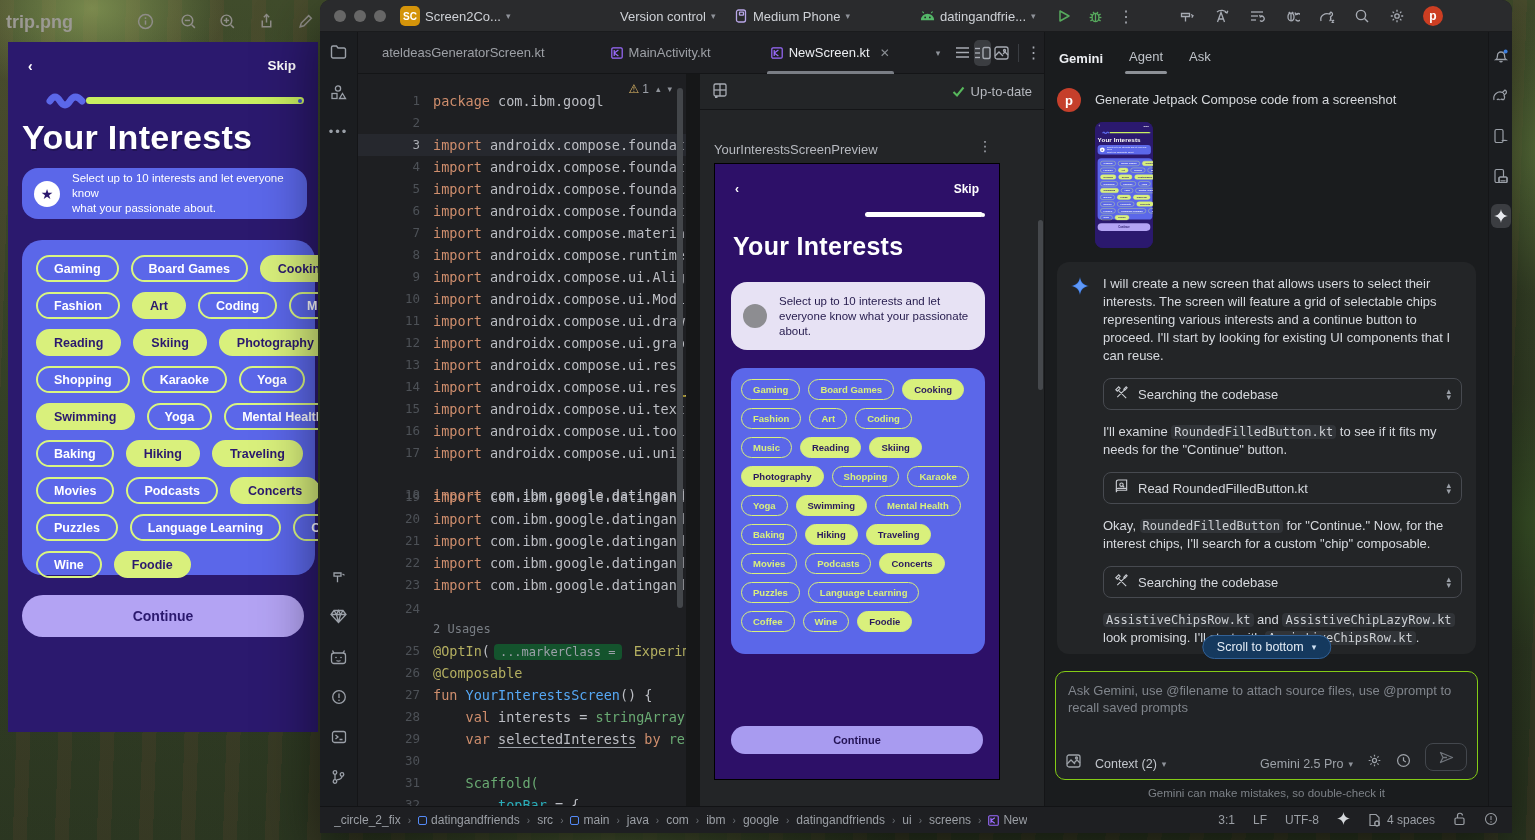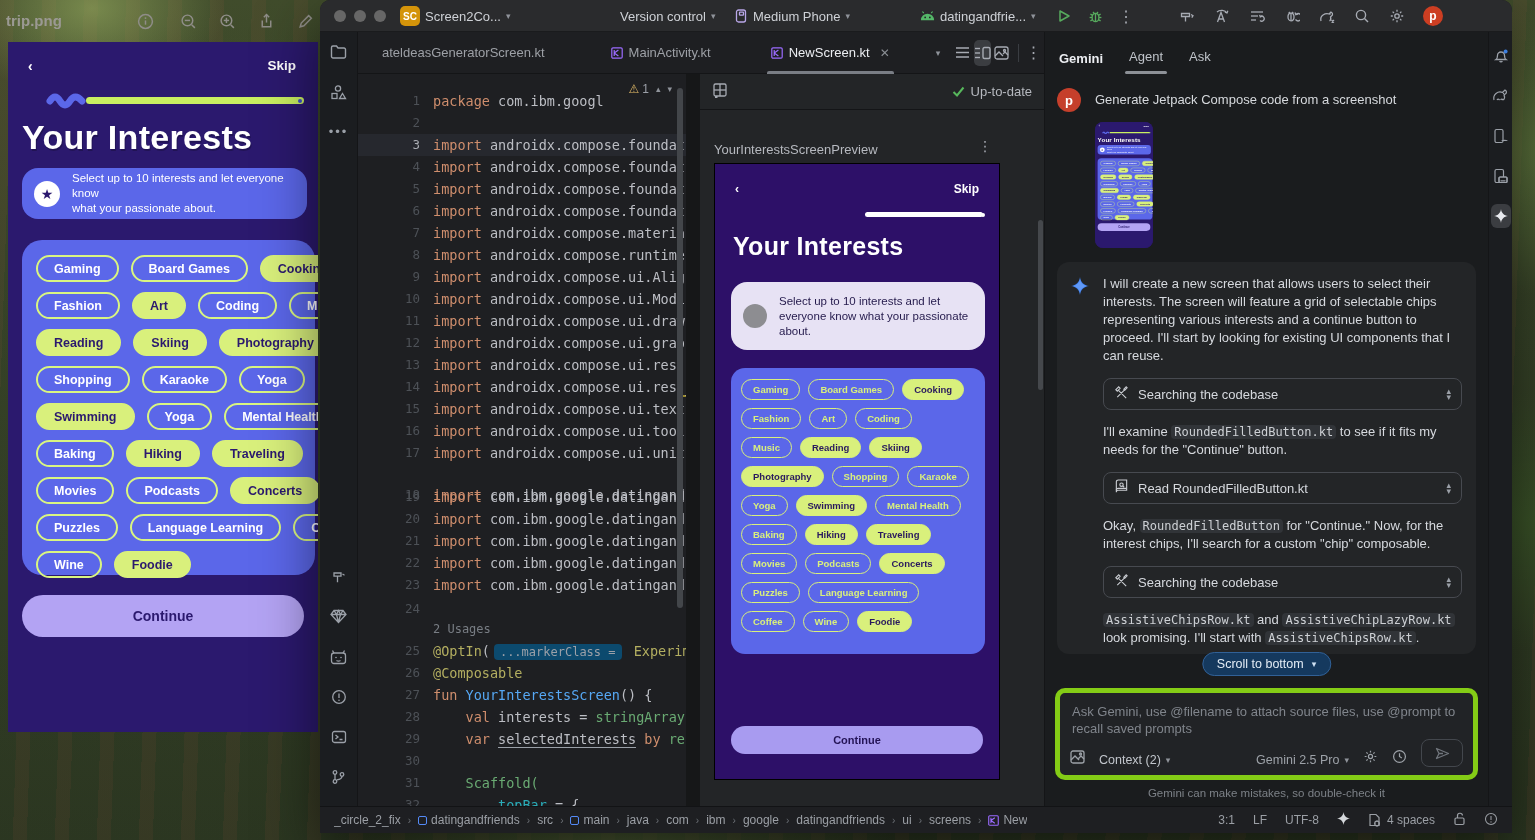--- a/index.html
+++ b/index.html
@@ -12,21 +12,21 @@
       radial-gradient(260px 200px at 100% 62%, rgba(60,90,40,.7), transparent 65%),
       radial-gradient(400px 160px at 40% 101%, rgba(90,110,60,.6), transparent 70%),
       repeating-linear-gradient(92deg, rgba(84,62,40,.25) 0 14px, rgba(40,52,28,.2) 14px 42px),
       linear-gradient(180deg,#46522f 0%,#39452a 40%,#2c3722 100%);
   }
   .abs{position:absolute}
 
   
   .pv-win{left:0;top:28;width:320;height:732;background:#97959a;border-radius:10px 0 0 0;box-shadow:0 18px 50px rgba(0,0,0,.5)}
   .pv-title{height:42px;background:linear-gradient(#efecE7,#e6e2dc);border-bottom:1px solid #cbc7c0;border-radius:10px 0 0 0;position:relative}
-  .pv-title .t{position:absolute;left:6px;top:12px;font-size:15px;font-weight:bold;color:#9b9993}
+  .pv-title .t{position:absolute;left:6px;top:12px;font-size:18px;font-weight:bold;color:#9b9993}
   .pv-ic{position:absolute;top:9px;width:24px;height:24px;color:#8f8d88;display:flex;align-items:center;justify-content:center}
   .mock{position:absolute;left:8px;top:42px;width:310px;height:690px;background:#2b196e;overflow:hidden}
 
   
   .ph-head{position:absolute;display:flex;justify-content:space-between;color:#fff;font-weight:bold}
   .ph-bar{position:absolute;border-radius:4px}
   .ph-dot{position:absolute;border-radius:50%}
   .ph-title{position:absolute;color:#fff;font-weight:800;letter-spacing:.3px;text-shadow:1px 2px 0 rgba(0,0,0,.22)}
   .ph-info{position:absolute;display:flex;align-items:center;border-radius:16px}
   .ph-chips{position:absolute;border-radius:20px}
@@ -94,21 +94,21 @@
   .editor{width:328px;flex:0 0 auto;position:relative;background:#1e1f22;overflow:hidden}
   .code-line{position:absolute;left:0;right:0;height:22px;font-family:"DejaVu Sans Mono","Liberation Mono",monospace;font-size:13.5px;line-height:22px;white-space:pre}
   .code-line.cur{background:#26282e}
   .gut{position:absolute;left:0;width:62px;text-align:right;color:#4d5157;font-size:12.5px}
   .gut.cur{color:#a8abb1}
   .src{position:absolute;left:75px;right:0;overflow:hidden}
   .kw{color:#cf8e6d}.pl{color:#bcbec4}.ann{color:#b3ae60}.fn{color:#56a8f5}.grn{color:#6aab73}.cyn{color:#2aacb8}
   .wu{color:#bcbec4;border-bottom:2px solid #9a8a2c}
   .ulp{color:#bcbec4;border-bottom:1px solid #9aa0a8}
   .usages{color:#787d84;font-size:12px;font-family:"DejaVu Sans Mono",monospace}
-  .inlay{background:#0c4a6e;color:#9ba0a8;border-radius:4px;padding:1px 6px;font-size:12px;margin:0 4px}
+  .inlay{background:#14532d;color:#9ba0a8;border-radius:4px;padding:1px 6px;font-size:12px;margin:0 4px}
   .inspect{position:absolute;right:14px;top:8px;display:flex;align-items:center;gap:7px;color:#9ba0a8;font-size:12px;z-index:5}
   .warn-tri{color:#e8bf6a;font-size:12px}
   .ed-scroll{position:absolute;right:3px;top:14px;width:6px;height:520px;background:#43464a;border-radius:3px}
 
   .splitter{width:14px;background:#161718;flex:0 0 auto}
 
   .pvpanel{flex:1;background:#232527;display:flex;flex-direction:column;min-width:0}
   .pv-toolbar{height:36px;border-bottom:1px solid #141517;display:flex;align-items:center;padding:0 12px;color:#a7abb3;flex:0 0 auto}
   .upd{margin-left:auto;display:flex;align-items:center;gap:6px;font-size:13px;color:#b6b9bf}
   .pv-canvas{flex:1;position:relative}
@@ -130,21 +130,21 @@
   .thumb{margin:10px 0 0 38px;width:58px;height:126px;border-radius:8px;overflow:hidden;position:relative;background:#2a1865}
   .thumb .inner{position:absolute;left:0;top:0;width:310px;height:690px;transform:scale(.187,.183);transform-origin:0 0}
   .ai-card{margin-top:14px;background:#232527;border-radius:12px;padding:13px 14px;height:392px;overflow:hidden;display:flex;gap:14px}
   .spark{flex:0 0 auto;margin-top:2px}
   .ai-body{flex:1;min-width:0}
   .ai-body p{font-size:13px;line-height:18px;color:#d6d9de;margin-bottom:13px}
   .ai-body code{font-family:"DejaVu Sans Mono","Liberation Mono",monospace;font-size:12px;background:#313438;border-radius:4px;padding:0 3px;color:#cdd0d4}
   .toolbox{height:32px;border:1px solid #474a50;border-radius:8px;display:flex;align-items:center;gap:9px;padding:0 10px;margin-bottom:13px;color:#d6d9de;font-size:13px}
   .toolbox .ud{margin-left:auto;display:flex;flex-direction:column;line-height:6px;font-size:9px;color:#9ba0a8}
   .scrollpill{position:absolute;left:50%;transform:translateX(-50%);bottom:8px;background:#15395e;border:1px solid #316197;color:#e3ecf5;font-size:12.5px;border-radius:13px;padding:4px 14px;display:flex;gap:8px;align-items:center;z-index:6}
-  .gem-input{margin:4px 10px 0;background:#212326;border:5px solid #84cc16;border-radius:10px;height:92px;position:relative;flex:0 0 auto}
+  .gem-input{margin:4px 10px 0;background:#212326;border:1px solid #84cc16;border-radius:10px;height:109px;position:relative;flex:0 0 auto}
   .gi-ph{position:absolute;left:12px;top:10px;right:12px;font-size:13px;line-height:17px;color:#80858c}
   .gi-row{position:absolute;left:10px;right:10px;bottom:8px;display:flex;align-items:flex-end;gap:14px;color:#9da2a8;font-size:12.5px}
   .gi-ctx{color:#c2c6cc;display:flex;gap:5px;align-items:center}
   .gi-model{margin-left:auto;display:flex;gap:5px;align-items:center}
   .send{width:42px;height:28px;border:1px solid #43474d;border-radius:8px;display:flex;align-items:center;justify-content:center}
   .gem-foot{height:26px;display:flex;align-items:center;justify-content:center;font-size:11.5px;color:#7c8187;flex:0 0 auto}
 
   
   .statusbar{height:27px;background:#1e1f22;border-top:1px solid #121315;display:flex;align-items:center;padding:0 14px;font-size:12px;color:#9b9fa5;flex:0 0 auto}
   .bc{display:flex;align-items:center;gap:7px;white-space:nowrap;overflow:hidden}

